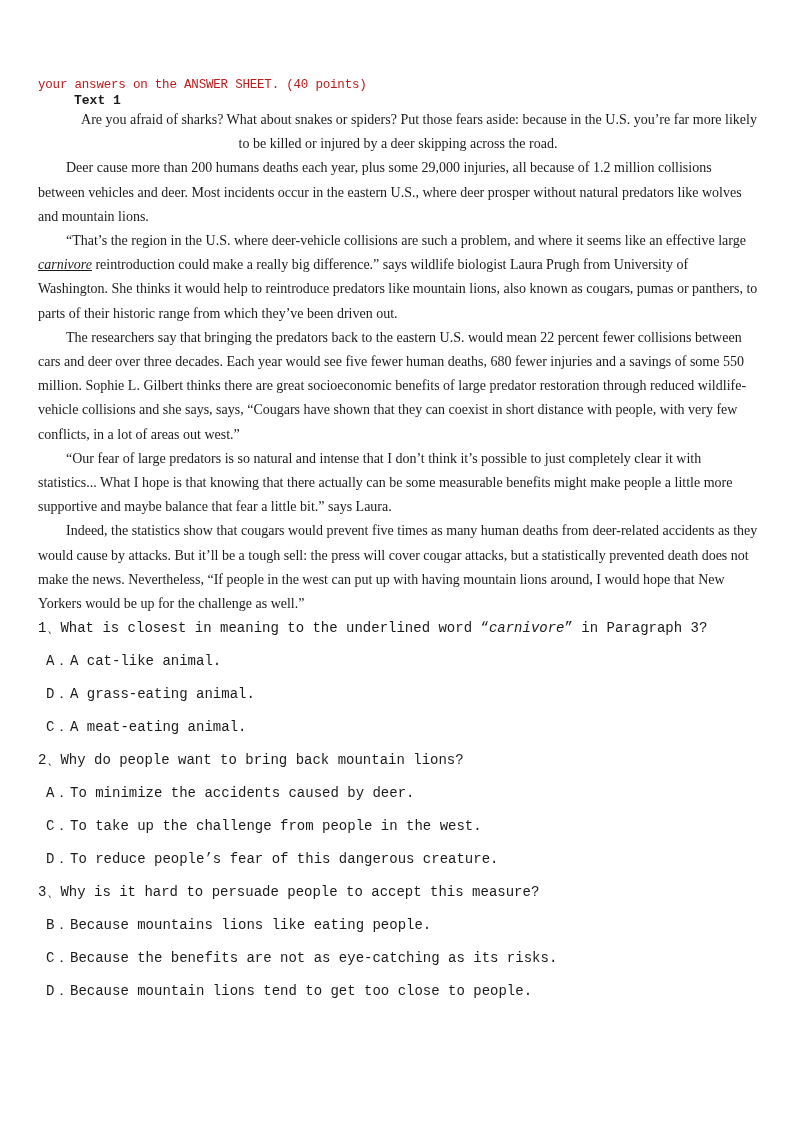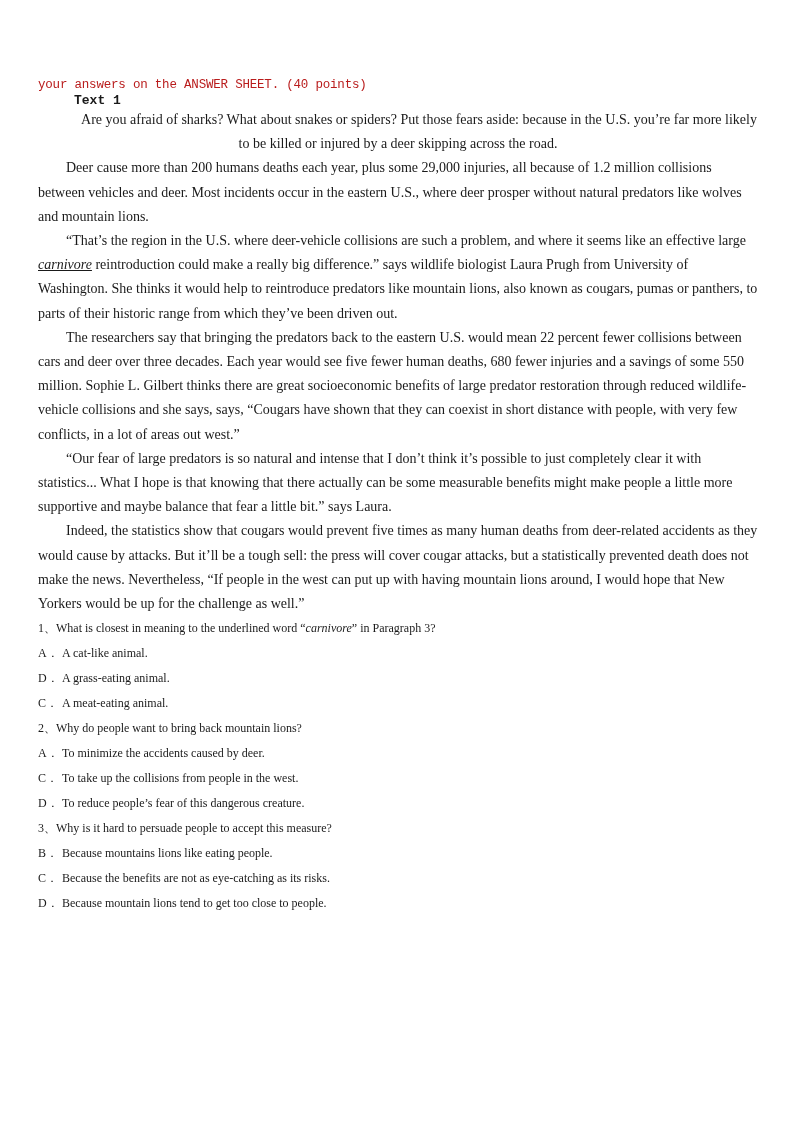--- a/index.html
+++ b/index.html
@@ -46,29 +46,29 @@
     }
     .passage p.first {
       text-indent: 42px;
       text-align: center;
     }
     .u-italic {
       font-style: italic;
       text-decoration: underline;
     }
     .questions {
-      font-family: Liberation Serif, serif;
-      font-size: 12px;
+      font-family: Liberation Mono, monospace;
+      font-size: 14px;
       line-height: 25px;
     }
     .q-stem {
       margin: 0;
     }
     .q-option {
-      margin: 0;
+      margin: 8px;
       cursor: pointer;
     }
     .opt-letter {
       display: inline-block;
       width: 24px;
     }
     .q-num {
       display: inline;
     }
     em.kw {
@@ -96,21 +96,21 @@
     <div>
       <p class="q-stem"><span class="q-num">1、</span><span>What is closest in meaning to the underlined word “</span><em class="kw">carnivore</em><span>” in Paragraph 3?</span></p>
       <p class="q-option"><span class="opt-letter">A．</span><span>A cat-like animal.</span></p>
       <p class="q-option"><span class="opt-letter">D．</span><span>A grass-eating animal.</span></p>
       <p class="q-option"><span class="opt-letter">C．</span><span>A meat-eating animal.</span></p>
     </div>
 
     <div>
       <p class="q-stem"><span class="q-num">2、</span><span>Why do people want to bring back mountain lions?</span></p>
       <p class="q-option"><span class="opt-letter">A．</span><span>To minimize the accidents caused by deer.</span></p>
-      <p class="q-option"><span class="opt-letter">C．</span><span>To take up the collisions from people in the west.</span></p>
+      <p class="q-option"><span class="opt-letter">C．</span><span>To take up the challenge from people in the west.</span></p>
       <p class="q-option"><span class="opt-letter">D．</span><span>To reduce people’s fear of this dangerous creature.</span></p>
     </div>
 
     <div>
       <p class="q-stem"><span class="q-num">3、</span><span>Why is it hard to persuade people to accept this measure?</span></p>
       <p class="q-option"><span class="opt-letter">B．</span><span>Because mountains lions like eating people.</span></p>
       <p class="q-option"><span class="opt-letter">C．</span><span>Because the benefits are not as eye-catching as its risks.</span></p>
       <p class="q-option"><span class="opt-letter">D．</span><span>Because mountain lions tend to get too close to people.</span></p>
     </div>
   </div>

